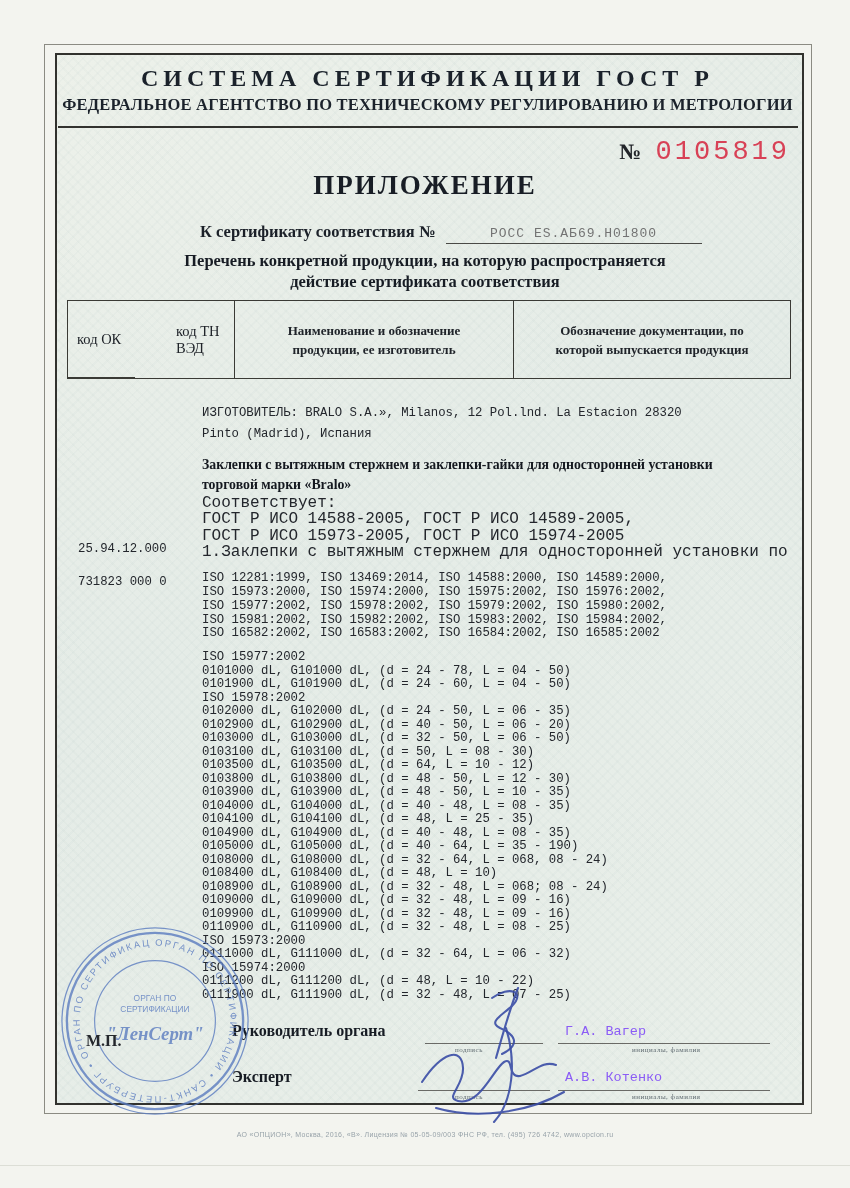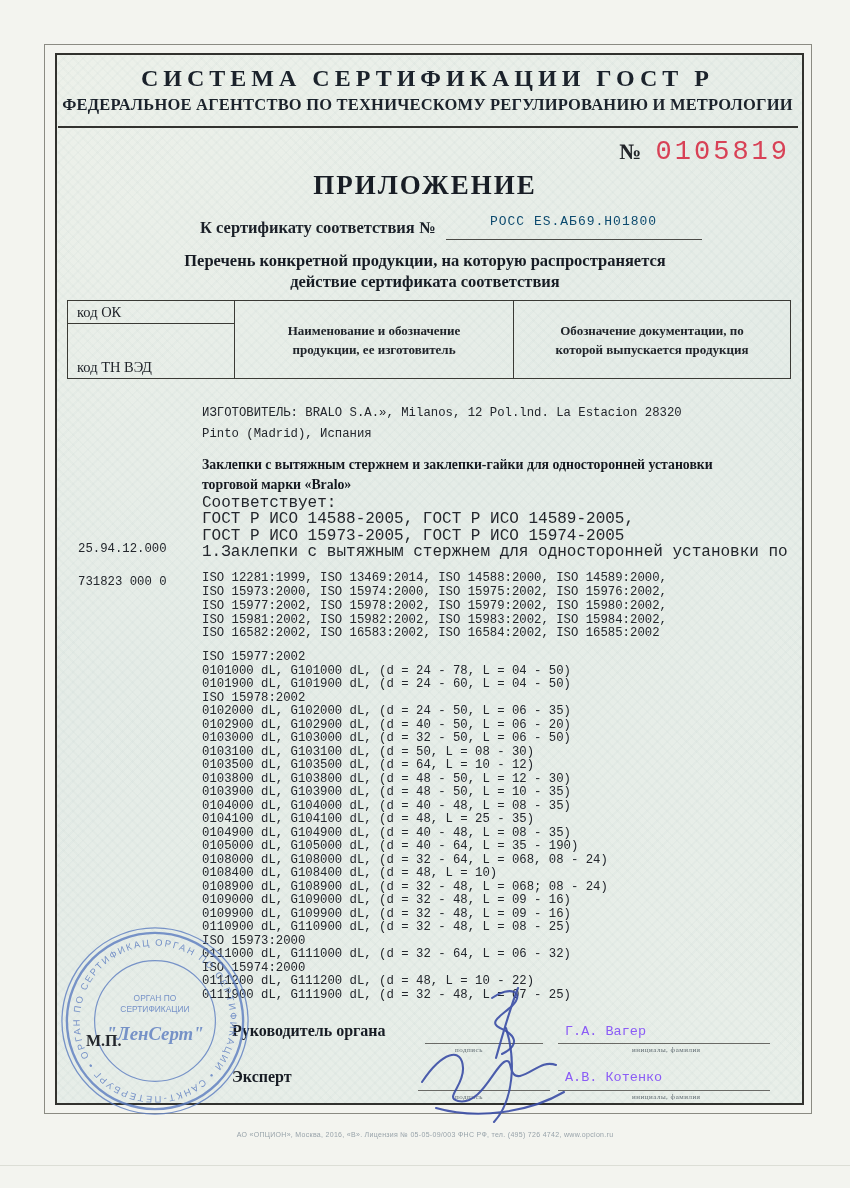--- a/index.html
+++ b/index.html
@@ -17,29 +17,29 @@
   .header-box{position:absolute;left:57.5px;top:55.5px;width:740px;height:70px;border-bottom:2.5px solid #32322e;text-align:center;}
   .sys-title{margin-top:9px;font-size:24px;font-weight:bold;letter-spacing:5px;color:#1b222b;}
   .agency{margin-top:3px;font-size:16.5px;font-weight:bold;letter-spacing:0.2px;color:#1b222b;white-space:nowrap;}
 
   .blank-number{position:absolute;left:0;top:137px;width:790px;text-align:right;white-space:nowrap;}
   .blank-number .no{font-size:22px;font-weight:bold;color:#22252a;margin-right:14px;}
   .blank-number .val{font-family:"Liberation Mono","DejaVu Sans Mono",monospace;font-size:27px;color:#d84156;letter-spacing:3px;}
 
   .doc-title{position:absolute;left:0;top:170px;width:850px;text-align:center;font-size:27px;font-weight:bold;letter-spacing:2px;color:#181d25;}
 
-  .cert-ref{position:absolute;left:200px;top:214px;display:flex;align-items:flex-end;}
+  .cert-ref{position:absolute;left:200px;top:222px;display:flex;align-items:flex-end;}
   .cert-ref .lbl{font-size:16.5px;font-weight:bold;color:#1b2028;padding-bottom:2px;}
   .cert-ref .val{margin-left:10px;width:256px;text-align:center;border-bottom:1px solid #4a4a46;
-    font-family:"Liberation Mono","DejaVu Sans Mono",monospace;font-size:13px;color:#0c4a6e;letter-spacing:1px;padding-bottom:10px;}
+    font-family:"Liberation Mono","DejaVu Sans Mono",monospace;font-size:13px;color:#737373;letter-spacing:1px;padding-bottom:2px;}
 
   .subtitle{position:absolute;left:0;top:250px;width:850px;text-align:center;font-size:16.5px;font-weight:bold;color:#171c24;line-height:21px;}
 
   .spec-table{position:absolute;left:67px;top:300px;width:722px;height:77px;border:1.5px solid #3a3a35;display:flex;}
-  .spec-table .c1{width:166px;border-right:1.5px solid #3a3a35;display:flex;flex-direction:column;gap:32px;}
+  .spec-table .c1{width:166px;border-right:1.5px solid #3a3a35;display:flex;flex-direction:row;gap:32px;}
   .spec-table .c1 .cell{flex:1;display:flex;align-items:center;padding-left:9px;font-size:14.5px;color:#20242a;}
   .spec-table .c1 .cell.top{border-bottom:1.5px solid #3a3a35;}
   .spec-table .c2{width:278px;border-right:1.5px solid #3a3a35;}
   .spec-table .c3{flex:1;}
   .spec-table .head{height:100%;display:flex;align-items:center;justify-content:center;text-align:center;
     font-size:13px;font-weight:600;color:#20242a;padding:0 26px;line-height:19px;}
 
   .mono{font-family:"Liberation Mono","DejaVu Sans Mono",monospace;color:#23262c;}
   .content{position:absolute;left:202px;top:403px;width:610px;}
   .mfg{font-size:12.3px;line-height:21px;}

